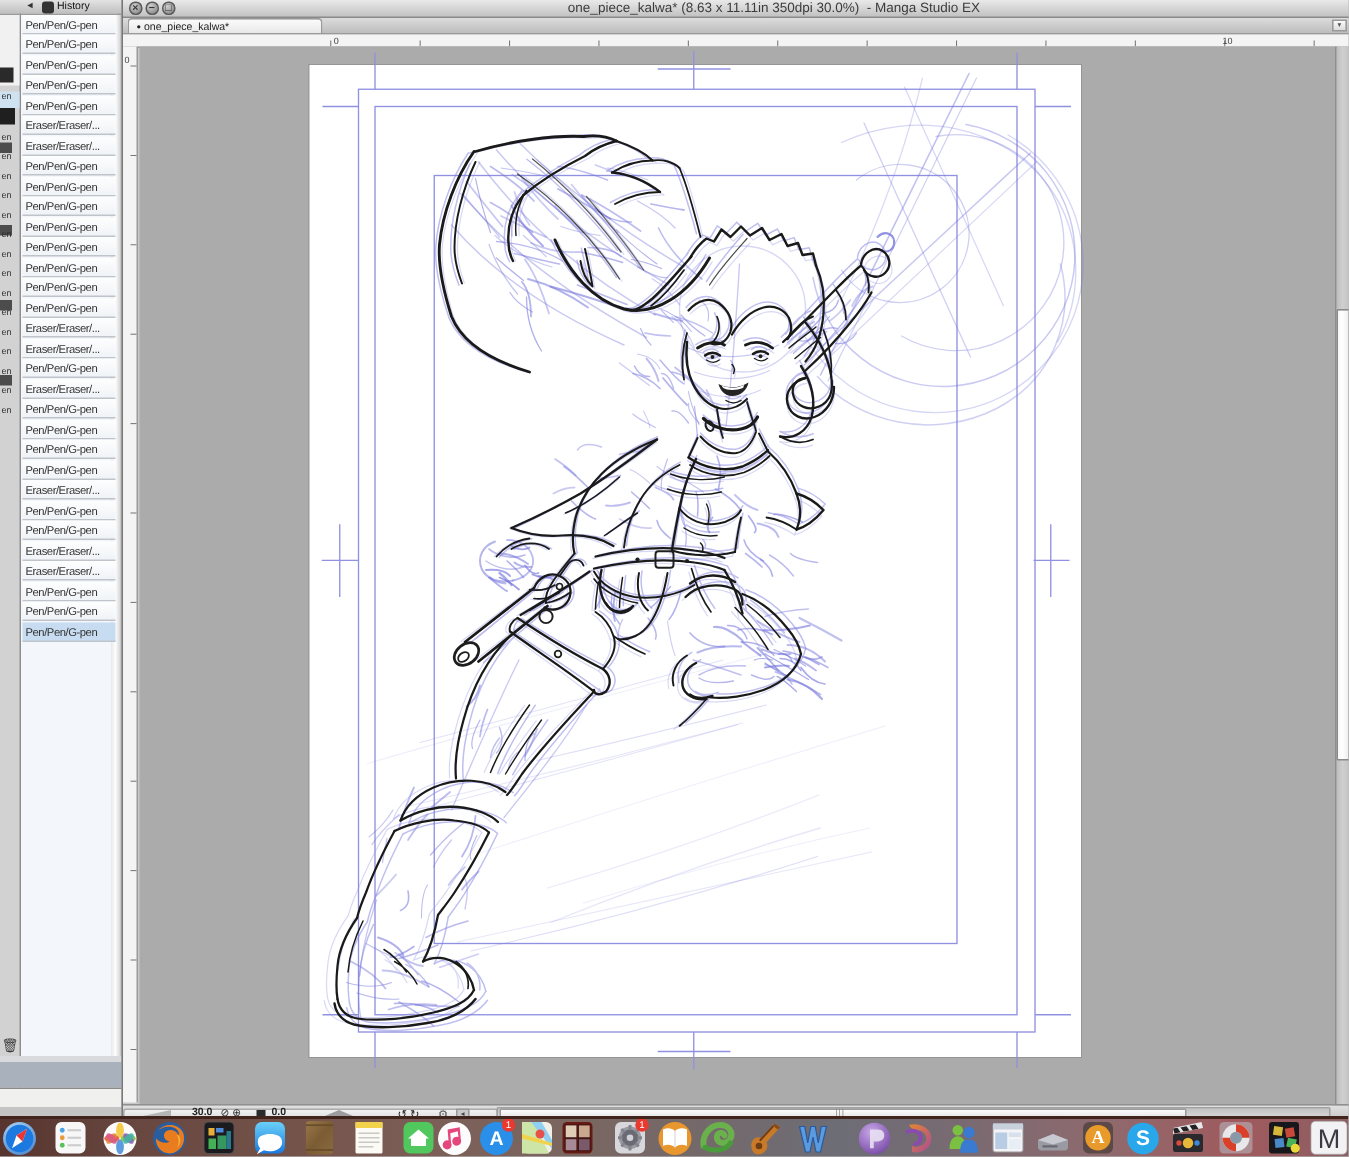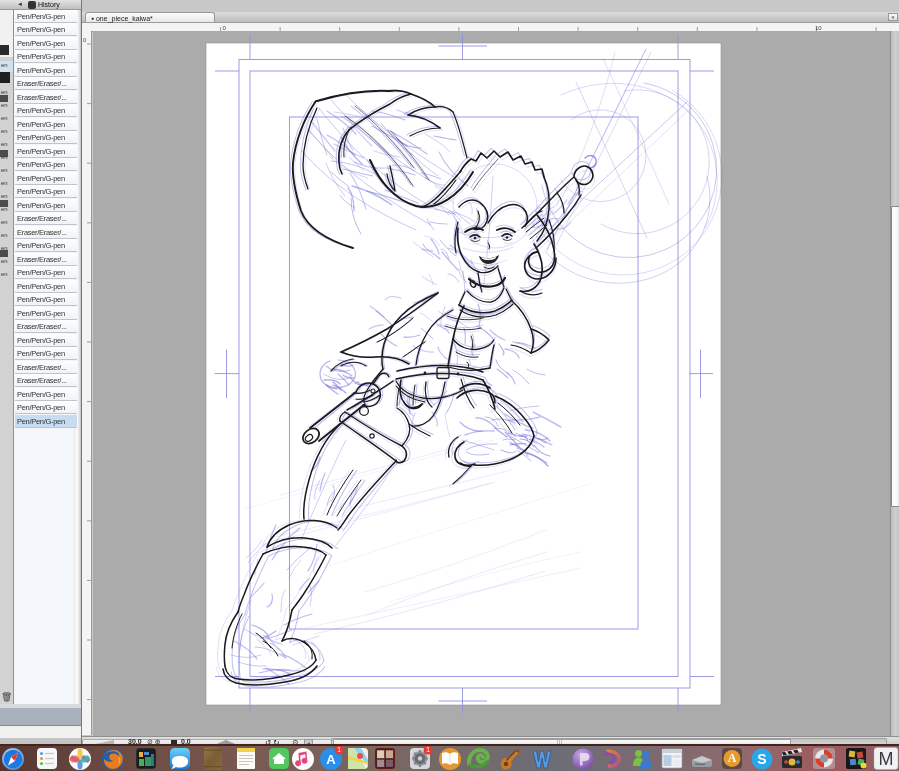--- a/index.html
+++ b/index.html
@@ -100,20 +100,26 @@
   <div class="hrow" style="top:347.0px;">Pen/Pen/G-pen</div>
   <div class="hrow" style="top:360.5px;">Eraser/Eraser/...</div>
   <div class="hrow" style="top:374.0px;">Eraser/Eraser/...</div>
   <div class="hrow" style="top:387.5px;">Pen/Pen/G-pen</div>
   <div class="hrow" style="top:401.0px;">Pen/Pen/G-pen</div>
   <div class="hrow hsel" style="top:414.5px;">Pen/Pen/G-pen</div>
   <div class="abs" style="left:1px;top:692px;width:12px;height:12px;font-size:9px;color:#3a3a3a;">🗑</div>
   </div>
 </div>
 <div class="abs" id="mainwin">
+  <div class="abs" id="titlebar">
+    <div class="abs" id="titletxt">one_piece_kalwa* (8.63 x 11.11in 350dpi 30.0%)&nbsp; - Manga Studio EX</div>
+    <div class="tbtn" style="left:4px;">×</div>
+    <div class="tbtn" style="left:15px;">−</div>
+    <div class="tbtn" style="left:26px;">□</div>
+  </div>
   <div class="abs" id="tabbar">
       <div id="tab1"><span style="font-size:5px;vertical-align:1px;">●</span>&nbsp;one_piece_kalwa*</div>
     </div>
   <div class="abs" id="rulerh">
       <svg width="818" height="8" style="position:absolute;left:0;top:0;">
         <line x1="138.5" y1="4" x2="138.5" y2="8" stroke="#777" stroke-width="0.7"></line>
         <line x1="198.1" y1="4" x2="198.1" y2="8" stroke="#777" stroke-width="0.7"></line>
         <line x1="257.7" y1="4" x2="257.7" y2="8" stroke="#777" stroke-width="0.7"></line>
         <line x1="317.3" y1="4" x2="317.3" y2="8" stroke="#777" stroke-width="0.7"></line>
         <line x1="376.9" y1="4" x2="376.9" y2="8" stroke="#777" stroke-width="0.7"></line>

